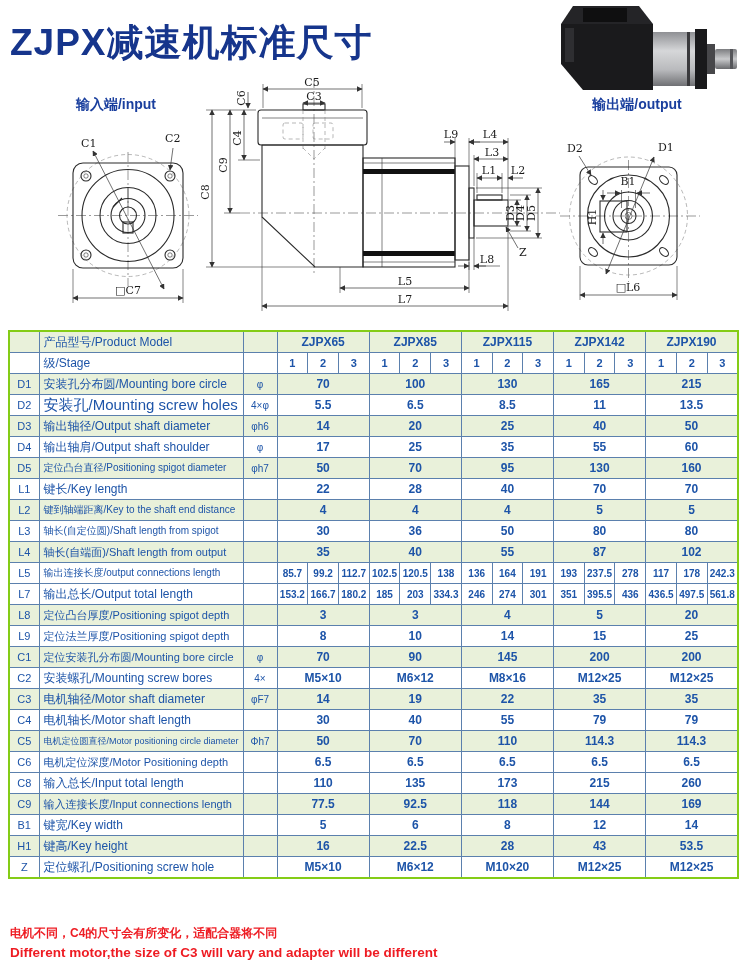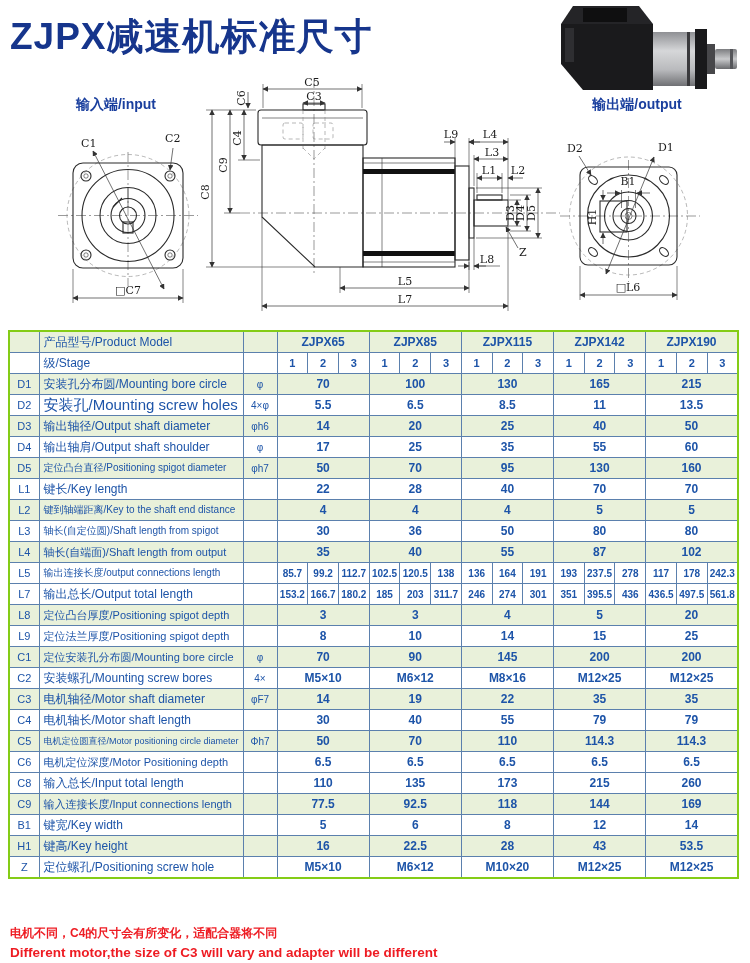--- a/index.html
+++ b/index.html
@@ -1,18 +1,18 @@
 <!DOCTYPE html>
 <html><head>
 <meta charset="utf-8">
 <style>
   html,body{margin:0;padding:0;background:#ffffff;}
   .canvas{position:relative;width:750px;height:963px;background:#ffffff;overflow:hidden;
           font-family:"Liberation Sans",sans-serif;}
-  .page-title{position:absolute;left:10px;top:12px;font-size:37px;font-weight:700;
+  .page-title{position:absolute;left:10px;top:18px;font-size:37px;font-weight:700;
               color:#16358c;letter-spacing:1px;white-space:nowrap;}
   .photo{position:absolute;left:545px;top:2px;width:200px;height:98px;}
   .drawing{position:absolute;left:0;top:60px;width:750px;height:265px;}
   .drawing .obj{stroke:#2b2b2b;stroke-width:1.1;fill:none;}
   .drawing .thin{stroke:#2b2b2b;stroke-width:0.6;fill:none;}
   .drawing .ext{stroke:#333333;stroke-width:0.6;fill:none;}
   .drawing .dim{stroke:#333333;stroke-width:0.7;fill:none;
                 marker-start:url(#ar);marker-end:url(#ar);}
   .drawing .dimend{stroke:#333333;stroke-width:0.7;fill:none;marker-end:url(#ar);}
   .drawing .cl{stroke:#555555;stroke-width:0.6;fill:none;stroke-dasharray:10 3 2 3;}
@@ -414,21 +414,21 @@
           </tr>
           <tr>
             <td class="code">L7</td>
             <td class="lab" style="font-size: 12px;">输出总长/Output total length</td>
             <td class="unit"></td>
             <td class="valsm">153.2</td>
             <td class="valsm">166.7</td>
             <td class="valsm">180.2</td>
             <td class="valsm">185</td>
             <td class="valsm">203</td>
-            <td class="valsm">311.7</td>
+            <td class="valsm">334.3</td>
             <td class="valsm">246</td>
             <td class="valsm">274</td>
             <td class="valsm">301</td>
             <td class="valsm">351</td>
             <td class="valsm">395.5</td>
             <td class="valsm">436</td>
             <td class="valsm">436.5</td>
             <td class="valsm">497.5</td>
             <td class="valsm">561.8</td>
           </tr>

